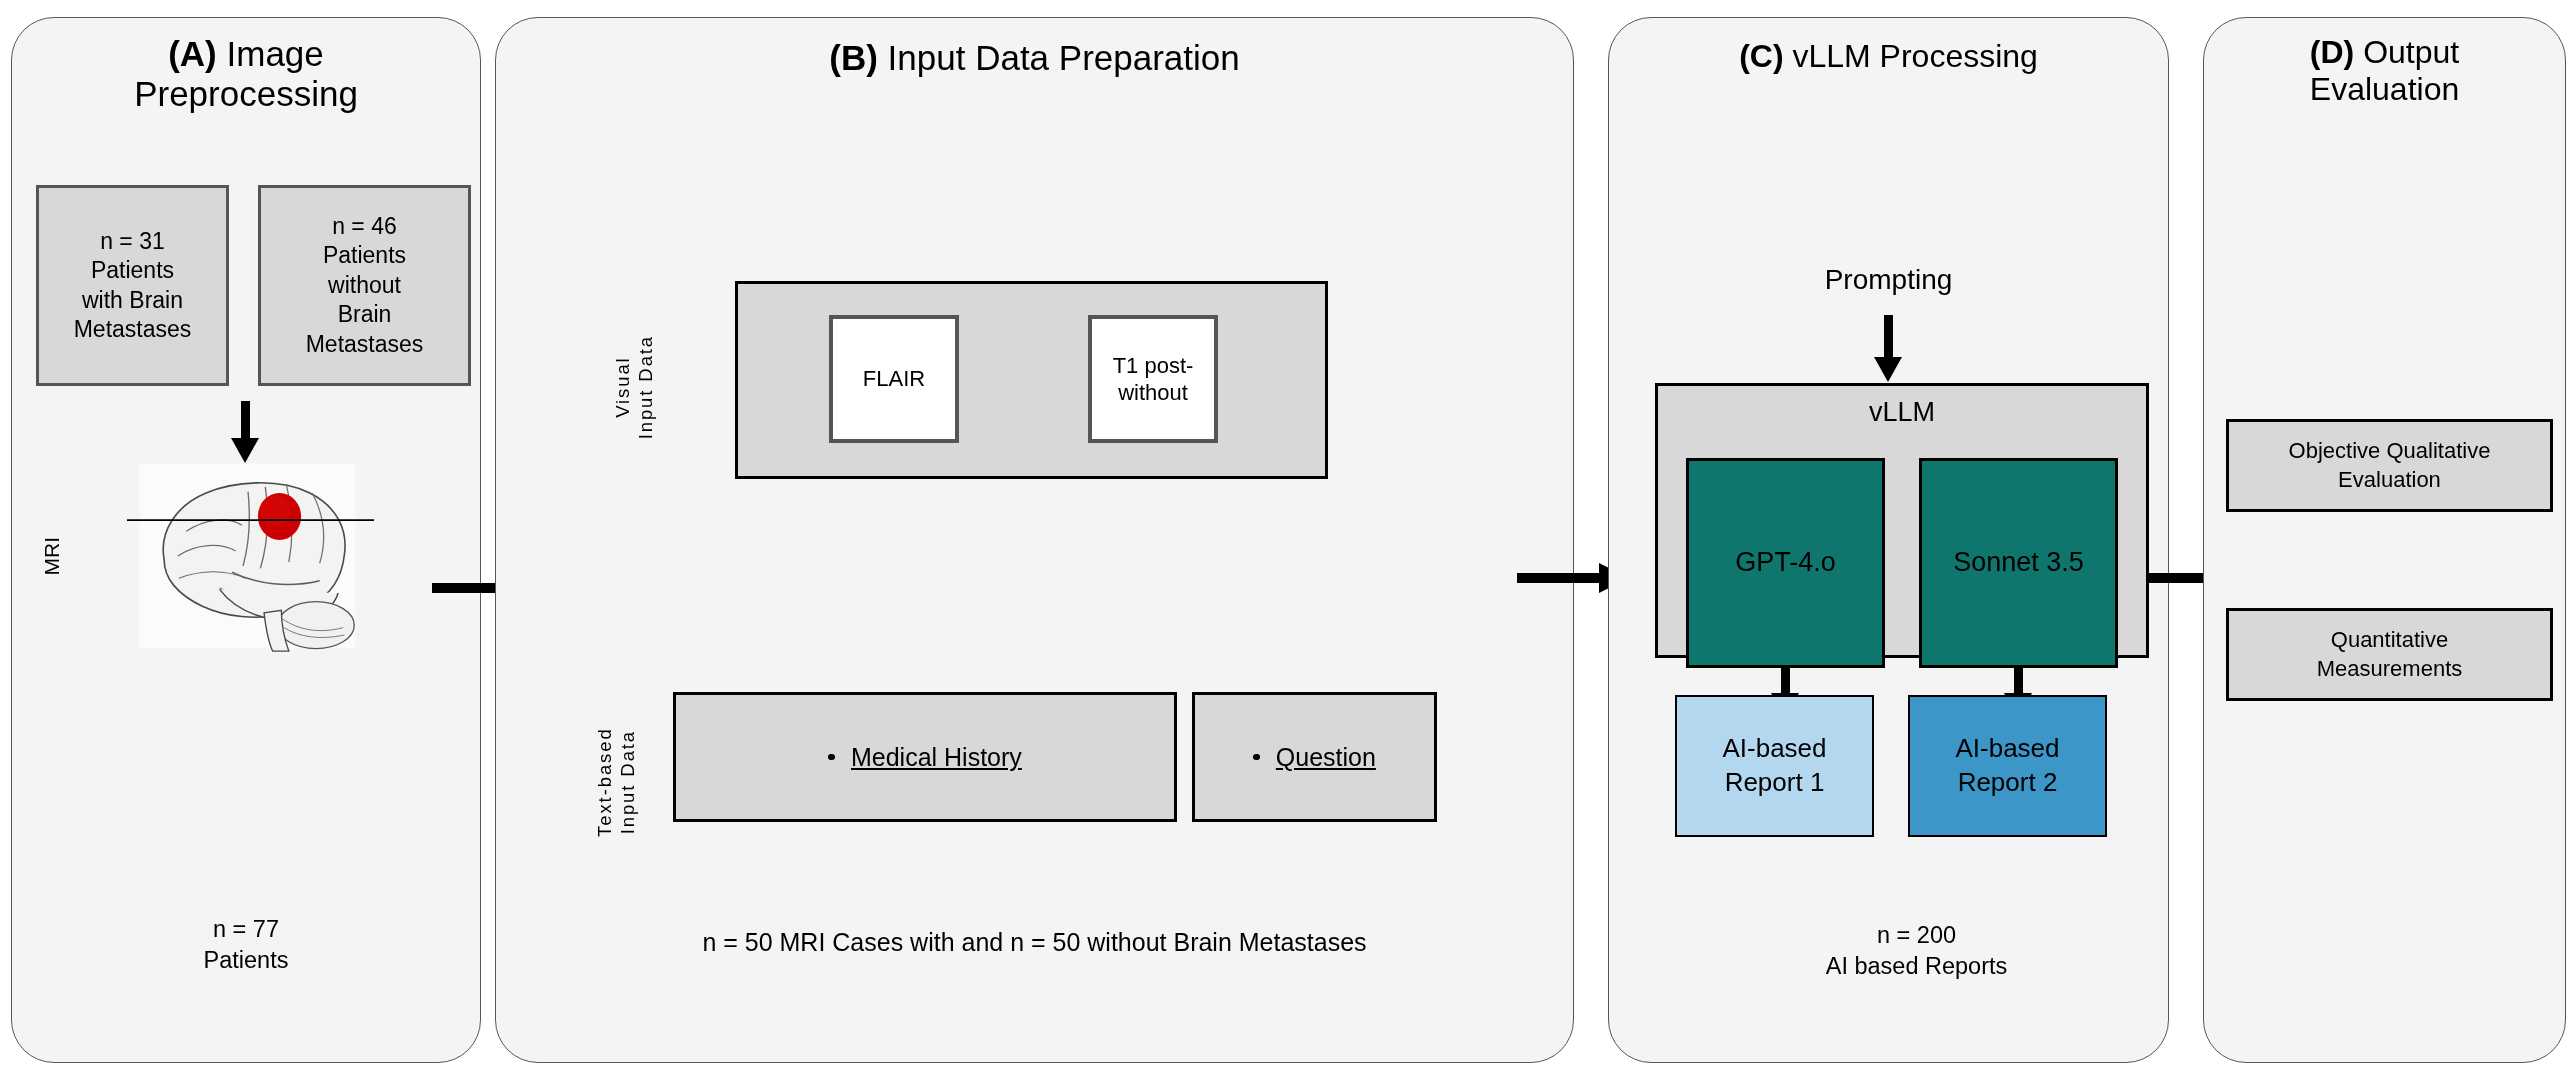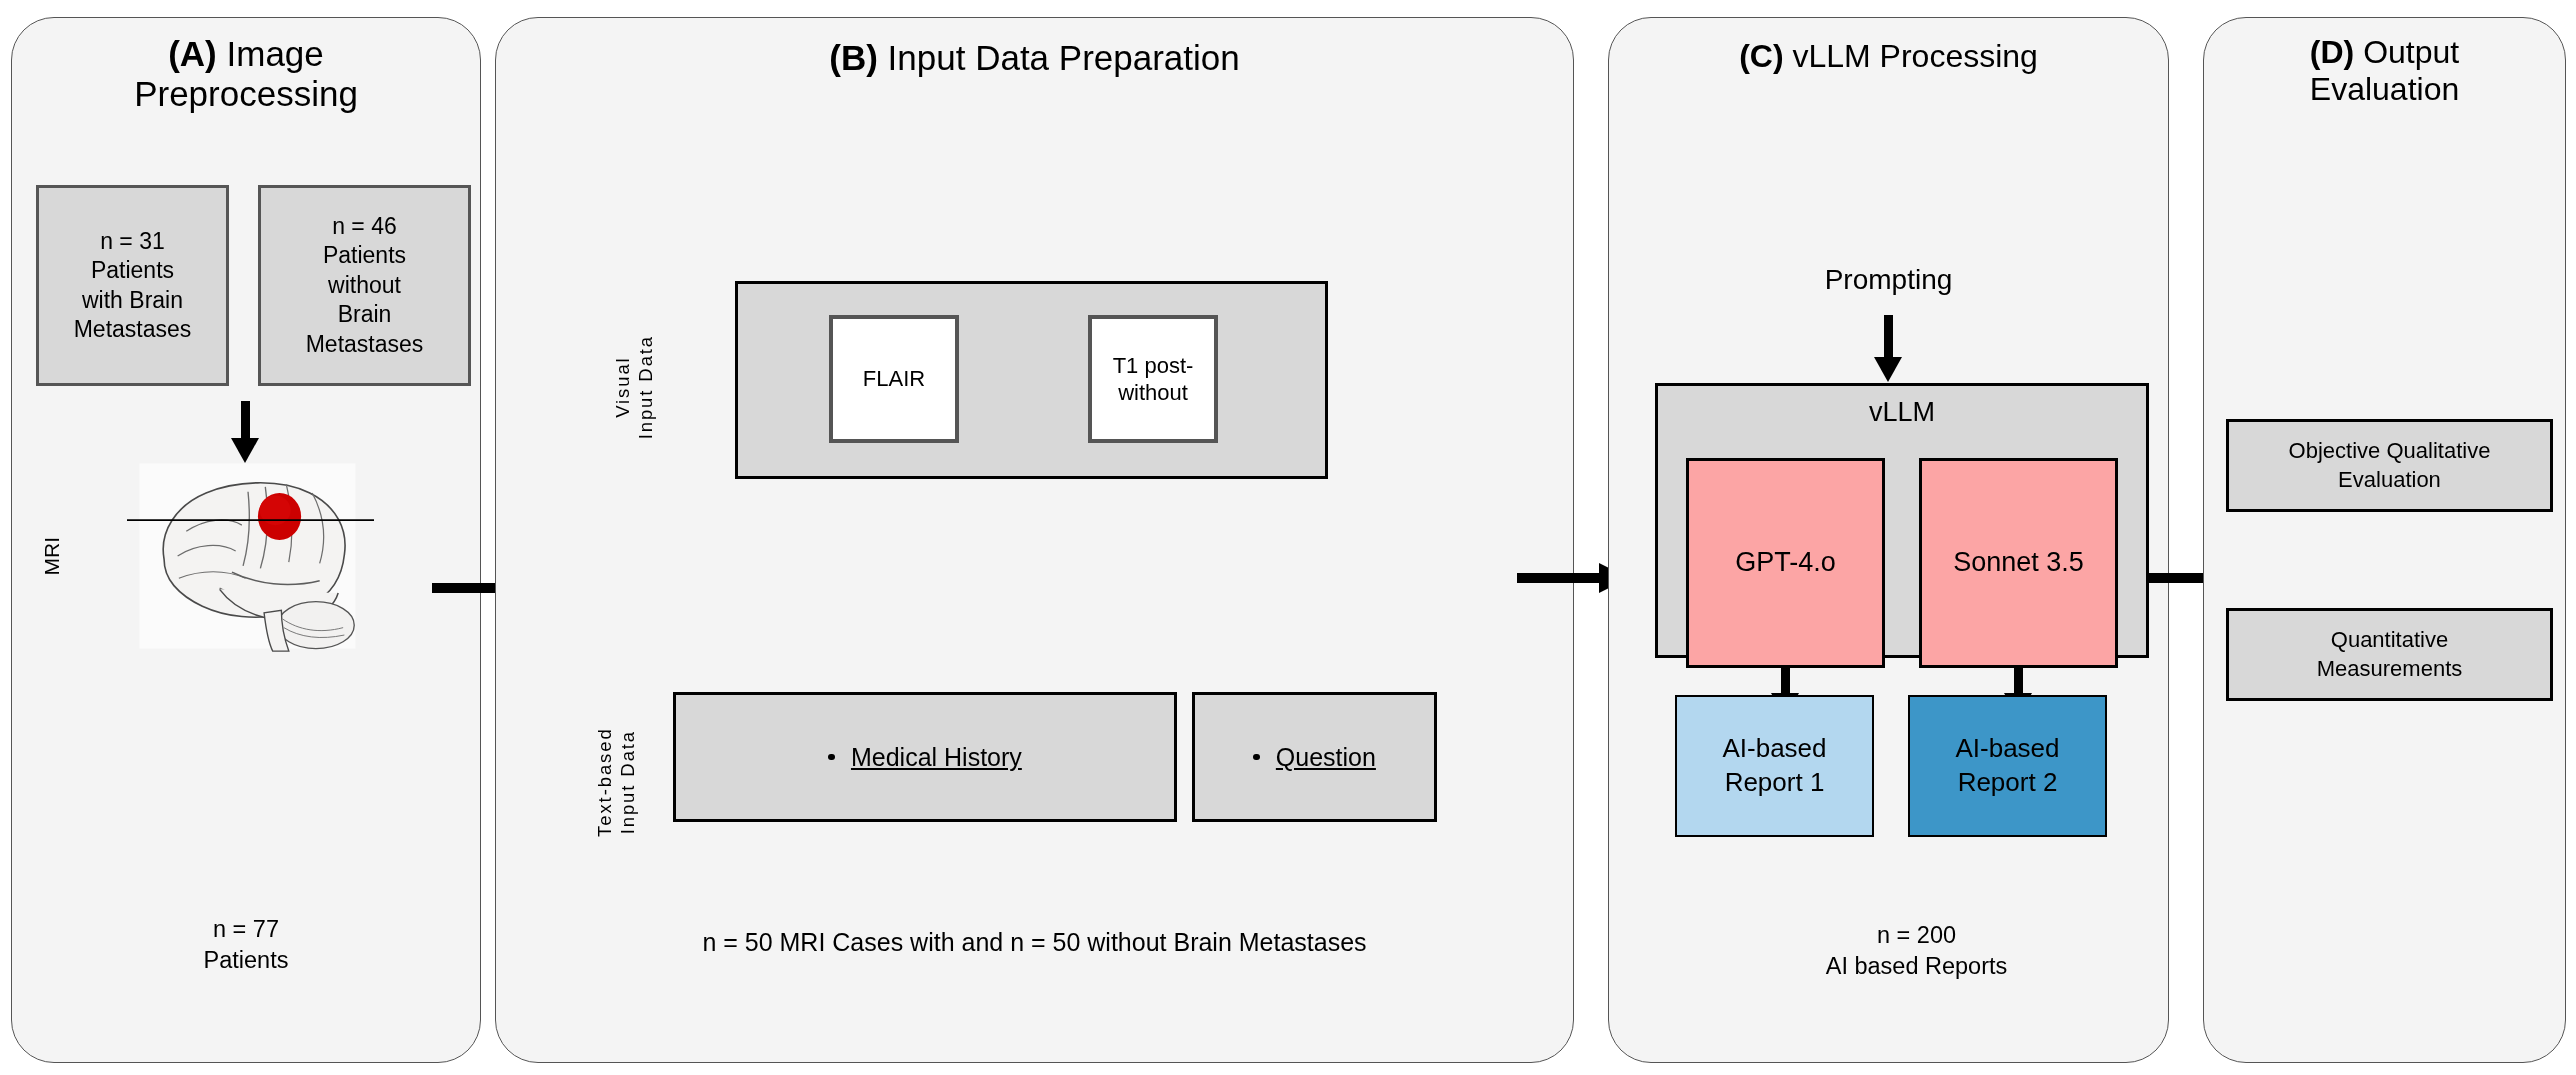--- a/index.html
+++ b/index.html
@@ -8,21 +8,21 @@
 
   .panel{position:absolute;background:#f4f4f4;border:1.9px solid #555555;border-radius:43px;box-sizing:border-box;}
   .panel-title{position:absolute;left:0;right:0;text-align:center;color:#000;line-height:1.15;}
   .panel-title b{font-weight:bold;}
 
   .gbox{position:absolute;background:#d8d8d8;border:3.1px solid #555555;box-sizing:border-box;
         display:flex;align-items:center;justify-content:center;text-align:center;color:#000;line-height:1.28;}
   .gbox-blk{border-color:#000000;border-width:3.1px;}
   .wbox{position:absolute;background:#ffffff;border:4.3px solid #555555;box-sizing:border-box;
         display:flex;align-items:center;justify-content:center;text-align:center;color:#000;line-height:1.25;}
-  .wbox-blk{background:#fca5a5;border:3.1px solid #000000;}
+  .wbox-blk{background:#0f766e;border:3.1px solid #000000;}
   .bluebox{position:absolute;border:2.5px solid #000000;box-sizing:border-box;
         display:flex;align-items:center;justify-content:center;text-align:center;color:#000;line-height:1.3;}
 
   .caption{position:absolute;text-align:center;color:#000;line-height:1.3;}
   .vlabel{position:absolute;color:#000;text-align:center;line-height:1.25;
           transform-origin:50% 50%;font-weight:normal;}
   .bullet-row{display:flex;align-items:center;gap:16px;text-decoration:underline;}
   .bullet-dot{width:6.8px;height:6.8px;border-radius:50%;background:#000;flex:0 0 auto;}
 
   .harrow{position:absolute;height:0;}

